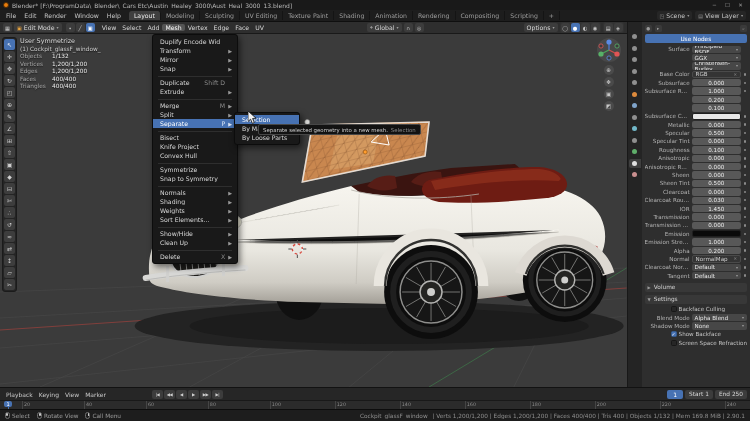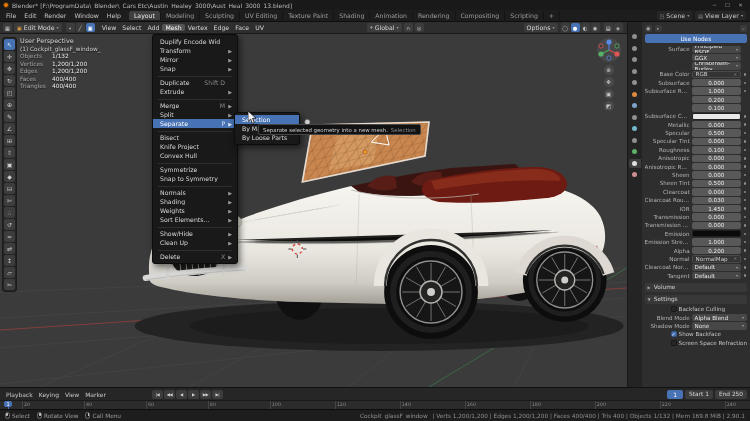--- a/index.html
+++ b/index.html
@@ -392,21 +392,21 @@
             <span class="tool">∴</span>
             <span class="tool">↺</span>
             <span class="tool">≈</span>
             <span class="tool">⇄</span>
             <span class="tool">↕</span>
             <span class="tool">▱</span>
             <span class="tool">✂</span>
           </div>
 
         <div class="stats">
-          <div class="v-label">User Perspective</div>
+          <div class="v-label">User Symmetrize</div>
           <div>(1) Cockpit_glassF_window_</div>
           <div>
 
               <div class="stats-row">
                 <span class="s-l">Objects</span>
                 <span class="s-v">1/132</span>
               </div>
 
               <div class="stats-row">
                 <span class="s-l">Vertices</span>

